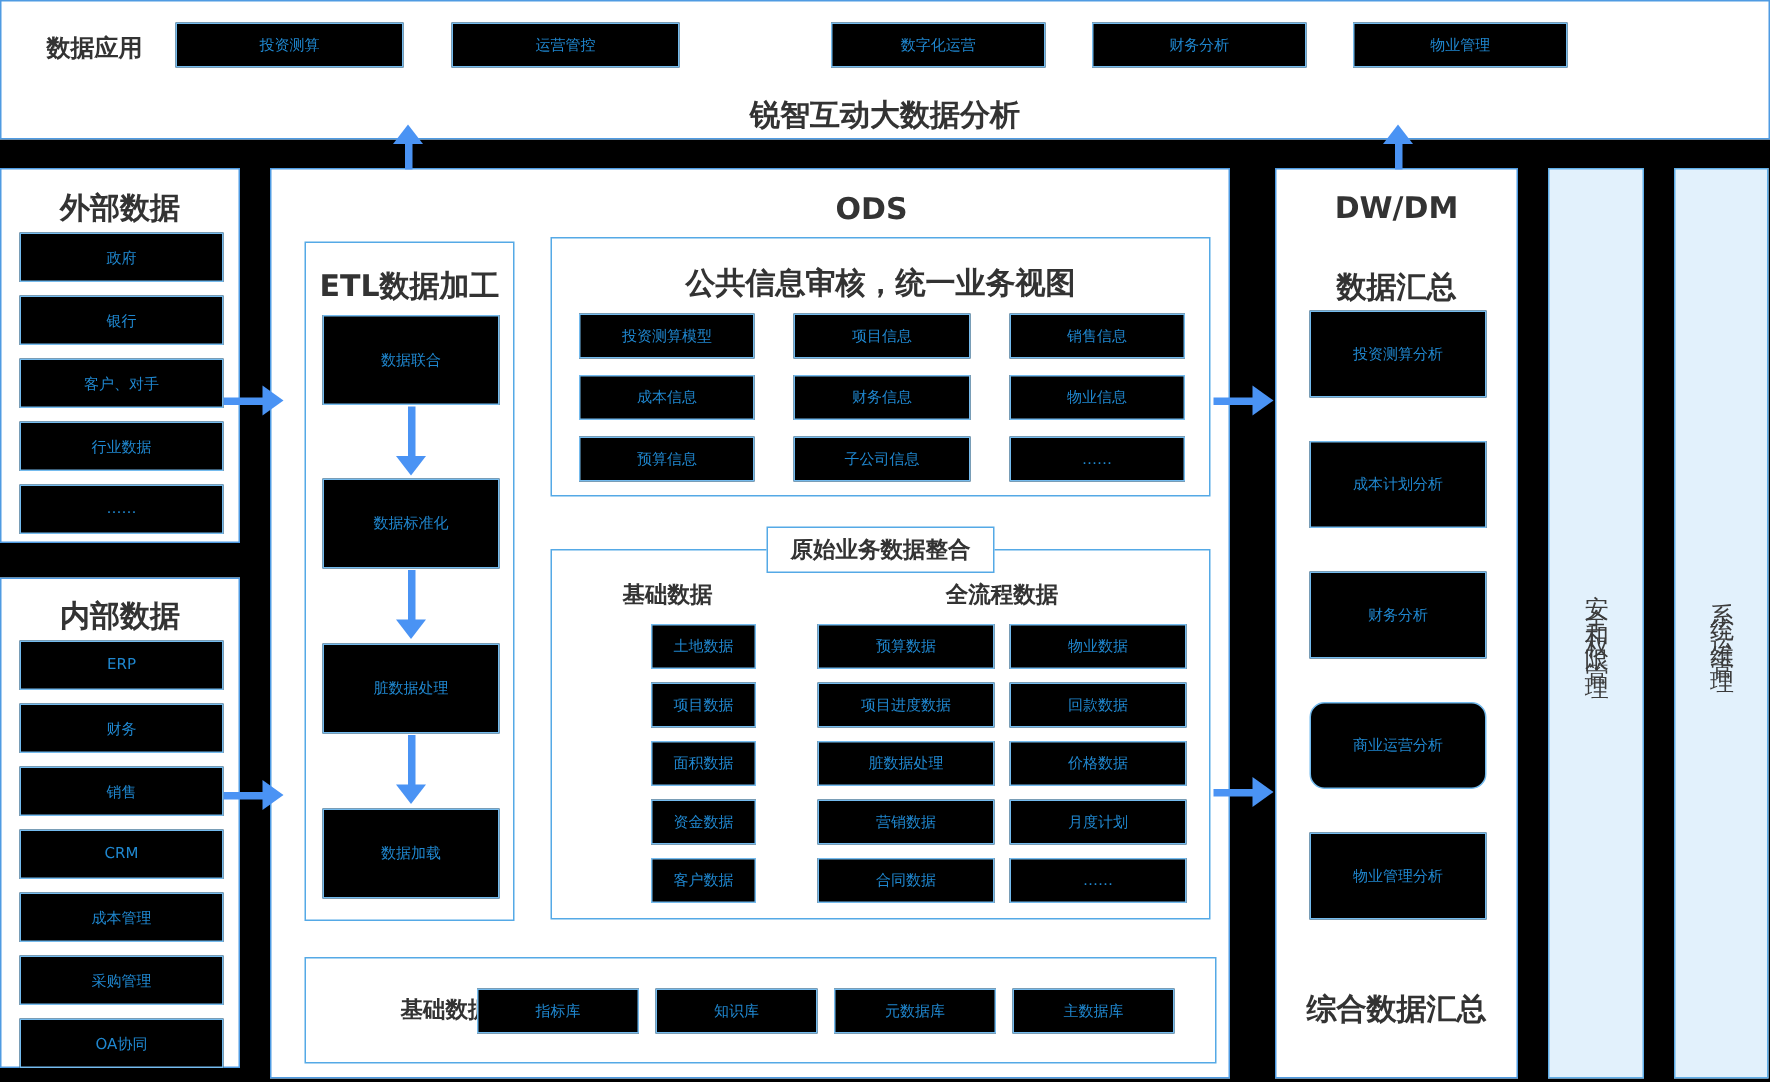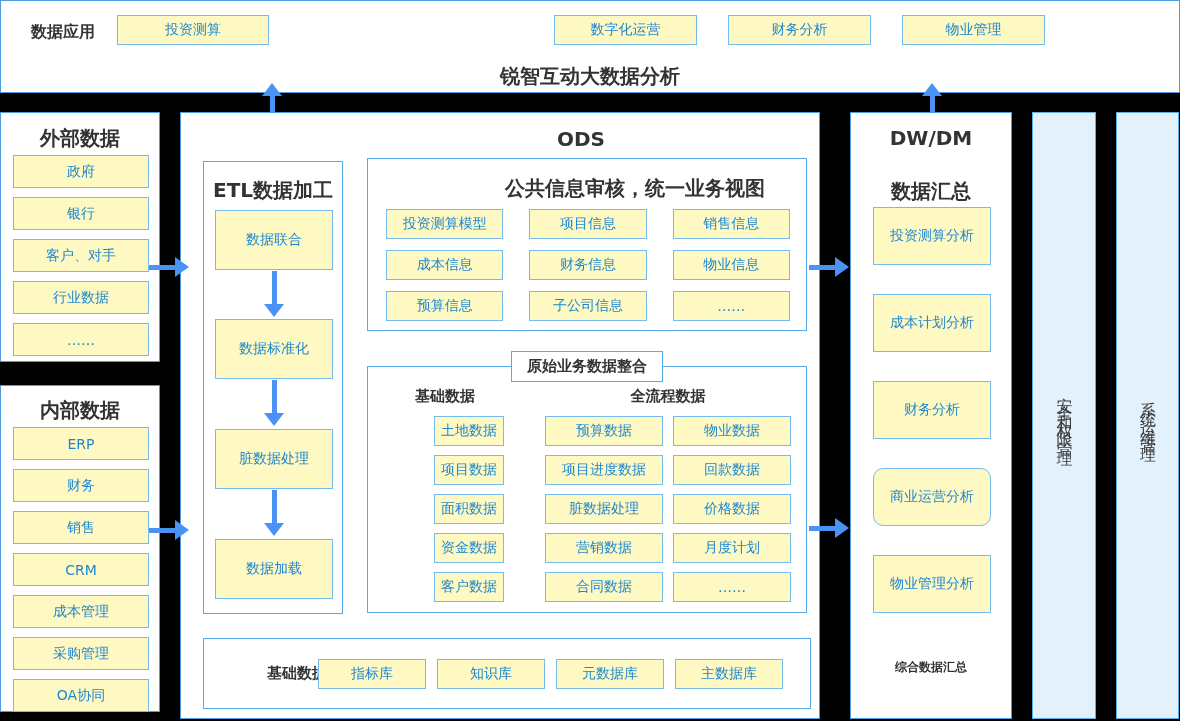--- a/index.html
+++ b/index.html
@@ -4,21 +4,21 @@
 <style>
   * { margin:0; padding:0; box-sizing:border-box; }
   html,body { background:#000; }
   .page { position:relative; width:1180px; height:721px; background:#000;
           font-family:"DejaVu Sans","Liberation Sans",sans-serif; overflow:hidden; }
   .panel { position:absolute; background:#fff; border:1px solid #4f9be2; }
   .subbox { position:absolute; background:#fff; border:1px solid #55a9e6; }
   .ptitle { position:absolute; width:100%; text-align:center; font-size:20px;
             font-weight:600; color:#333; }
   .chip { position:absolute; display:flex; align-items:center; justify-content:center;
-          background:#fef9c3; border:1px solid #74bbee; color:#1f87cf; font-size:14px; }
+          background:#000000; border:1px solid #74bbee; color:#1f87cf; font-size:10px; }
   .chip.g { position:static; height:30px; }
   .vbar { position:absolute; background:#e2f1fc; border:1px solid #60aee8;
           display:flex; align-items:center; justify-content:center; }
   .vtext { writing-mode:vertical-rl; color:#3b3b3b; font-size:16px; font-weight:500;
            letter-spacing:9px; }
   .ar { position:absolute; }
   .tail { position:absolute; background:#4a93f4; }
   .head { position:absolute; width:0; height:0; }
   .ar-right .tail { left:0; top:8px; width:28px; height:5px; }
   .ar-right .head { right:0; top:0; border-top:10px solid transparent;
@@ -37,20 +37,21 @@
   .shead { position:absolute; text-align:center; font-size:15px; font-weight:600; color:#333; }
 </style>
 </head>
 <body>
 
 <div class="page">
 
   <div class="panel" style="left:0;top:0;width:1180px;height:93px;">
     <div style="position:absolute;left:30px;top:21px;font-size:16px;font-weight:600;color:#333;">数据应用</div>
     <div class="chip" style="left:116px;top:14px;width:152px;height:30px;">投资测算</div>
+    <div class="chip" style="left:300px;top:14px;width:152px;height:30px;">运营管控</div>
     <div class="chip" style="left:553px;top:14px;width:143px;height:30px;">数字化运营</div>
     <div class="chip" style="left:727px;top:14px;width:143px;height:30px;">财务分析</div>
     <div class="chip" style="left:901px;top:14px;width:143px;height:30px;">物业管理</div>
     <div class="ptitle" style="top:62px;">锐智互动大数据分析</div>
   </div>
 
   <div class="panel" style="left:0;top:112px;width:160px;height:250px;">
     <div class="ptitle" style="top:12px;">外部数据</div>
     <div class="chip" style="left:12px;top:42px;width:136px;height:33px;">政府</div>
     <div class="chip" style="left:12px;top:84px;width:136px;height:33px;">银行</div>
@@ -86,21 +87,21 @@
           <span class="head"></span>
         </div>
       <div class="chip" style="left:11px;top:267px;width:118px;height:60px;">脏数据处理</div>
       <div class="ar ar-down" style="left:60px;top:328px;width:20px;height:48px;">
           <span class="tail"></span>
           <span class="head"></span>
         </div>
       <div class="chip" style="left:11px;top:377px;width:118px;height:60px;">数据加载</div>
     </div>
 
-    <div class="subbox" style="left:186px;top:45px;width:440px;height:173px;padding-left:48px;">
+    <div class="subbox" style="left:186px;top:45px;width:440px;height:173px;">
       <div class="ptitle" style="top:16px;">公共信息审核，统一业务视图</div>
       <div class="grid3">
         <div class="chip g">投资测算模型</div>
         <div class="chip g">项目信息</div>
         <div class="chip g">销售信息</div>
         <div class="chip g">成本信息</div>
         <div class="chip g">财务信息</div>
         <div class="chip g">物业信息</div>
         <div class="chip g">预算信息</div>
         <div class="chip g">子公司信息</div>
@@ -148,21 +149,21 @@
   </div>
 
   <div class="panel" style="left:850px;top:112px;width:162px;height:607px;">
     <div class="ptitle" style="top:13px;">DW/DM</div>
     <div class="ptitle" style="top:65px;">数据汇总</div>
     <div class="chip" style="left:22px;top:94px;width:118px;height:58px;">投资测算分析</div>
     <div class="chip" style="left:22px;top:181px;width:118px;height:58px;">成本计划分析</div>
     <div class="chip" style="left:22px;top:268px;width:118px;height:58px;">财务分析</div>
     <div class="chip" style="left:22px;top:355px;width:118px;height:58px;border-radius:10px;">商业运营分析</div>
     <div class="chip" style="left:22px;top:442px;width:118px;height:58px;">物业管理分析</div>
-    <div class="ptitle" style="top:546px;font-size:12px;">综合数据汇总</div>
+    <div class="ptitle" style="top:546px;font-size:20px;">综合数据汇总</div>
   </div>
 
   <div class="vbar" style="left:1032px;top:112px;width:64px;height:607px;">
     <span class="vtext">安全和权限管理</span>
   </div>
   <div class="vbar" style="left:1116px;top:112px;width:63px;height:607px;">
     <span class="vtext">系统运维管理</span>
   </div>
 
   <div class="ar ar-up" style="left:262px;top:83px;width:20px;height:30px;">

